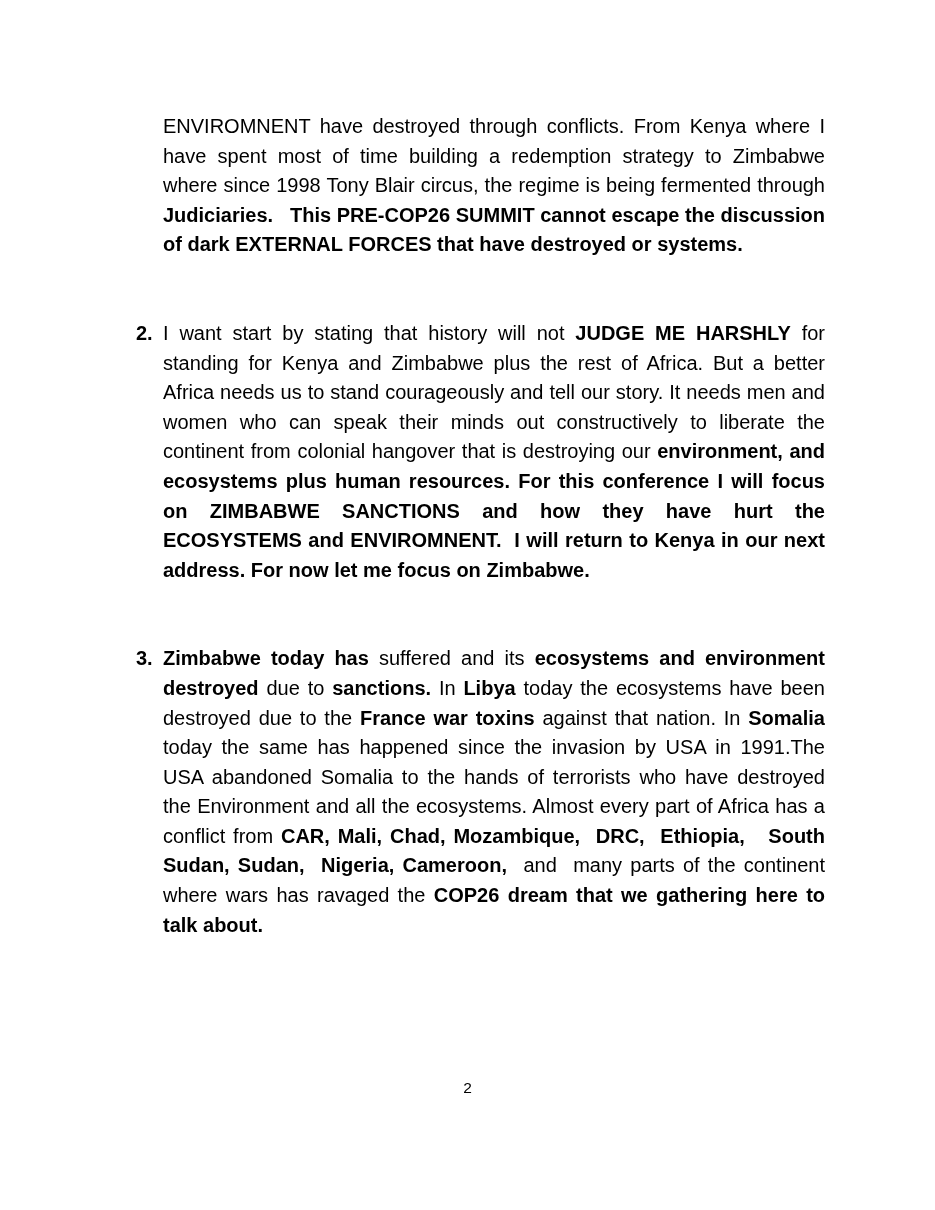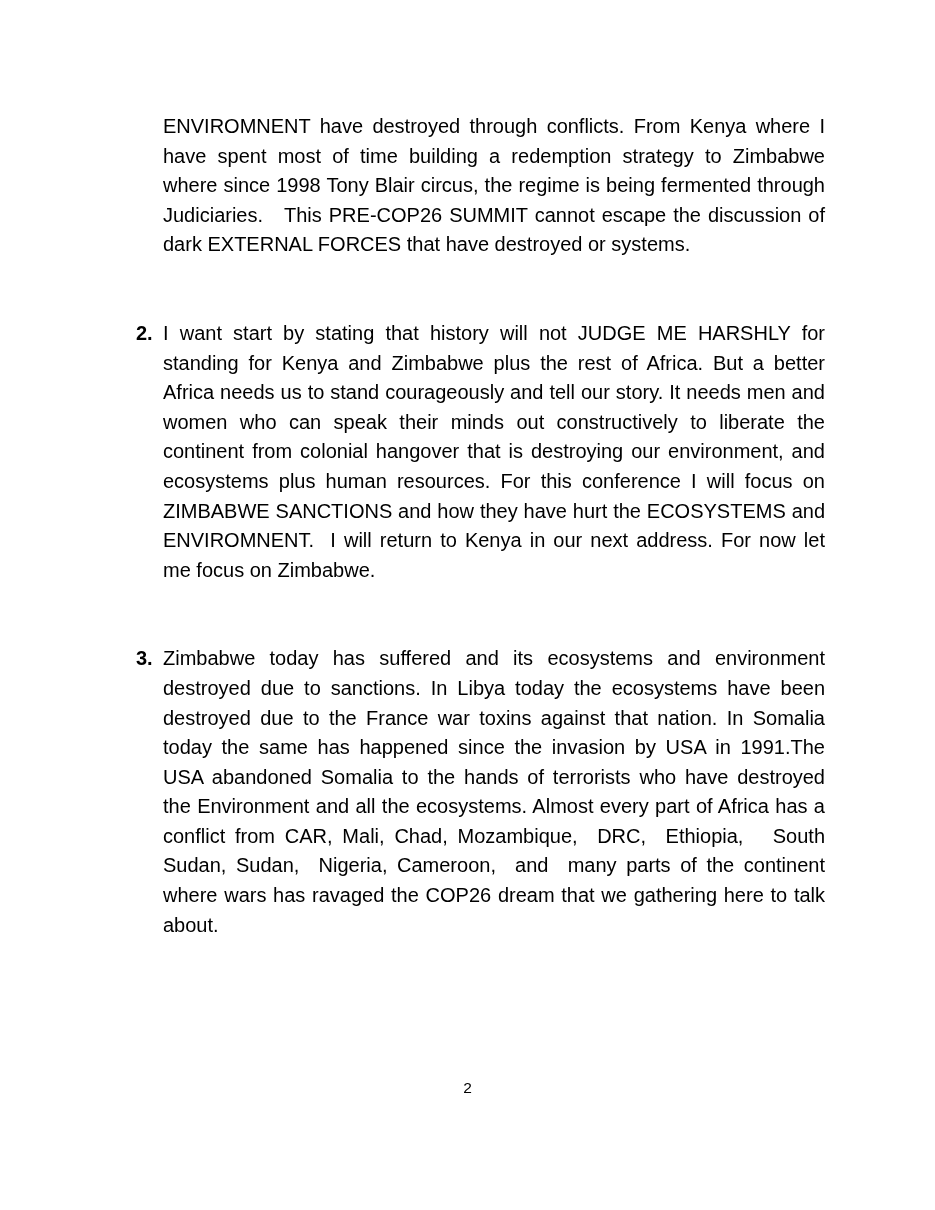--- a/index.html
+++ b/index.html
@@ -32,21 +32,21 @@
     margin-bottom: 0;
   }
   .para-num {
     position: absolute;
     left: -27px;
     top: 0;
     font-weight: bold;
     text-align: left;
   }
   .run { font-weight: normal; }
-  .run.bold { font-weight: normal; }
+  .run.bold { font-weight: bold; }
   .footer {
     position: absolute;
     left: 0;
     top: 1078px;
     width: 935px;
     text-align: center;
     font-size: 15.5px;
     line-height: 20px;
   }
 </style>

